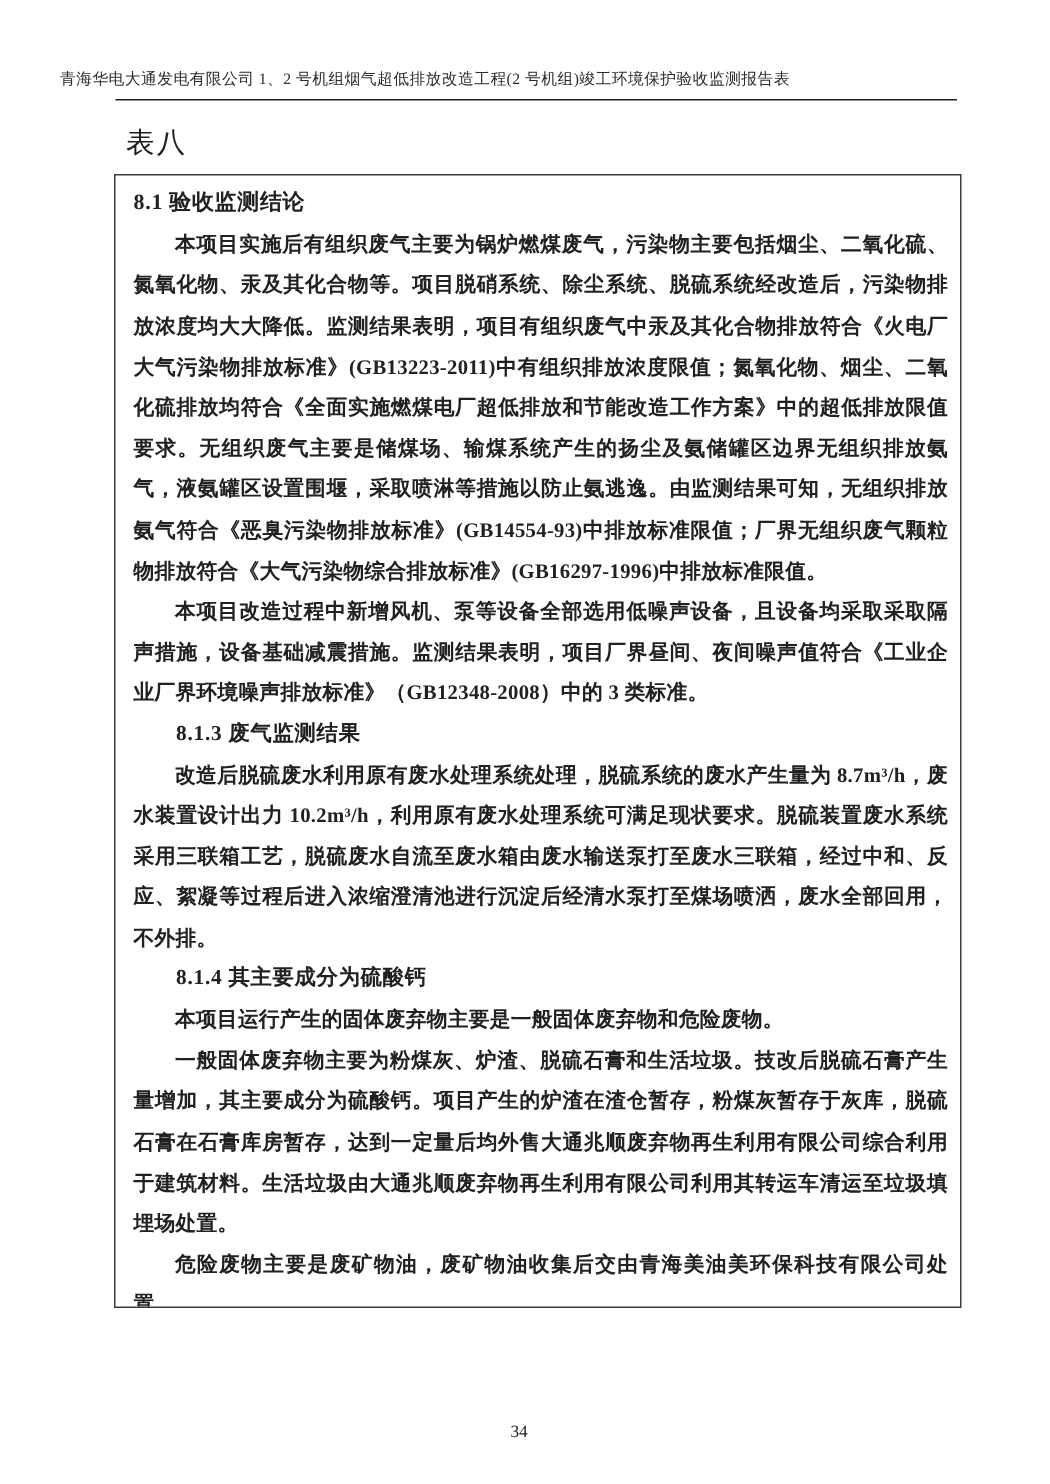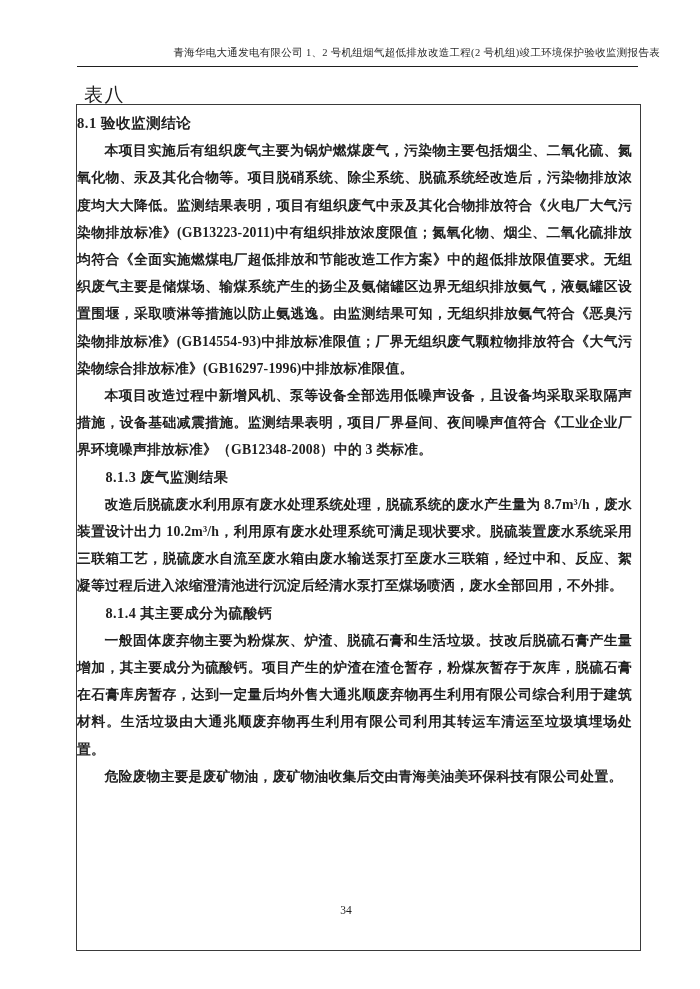--- a/index.html
+++ b/index.html
@@ -14,21 +14,21 @@
     background: #ffffff;
     font-family: "Liberation Serif", "DejaVu Serif", serif;
     color: #212121;
     overflow: hidden;
   }
   .doc-header {
     position: absolute;
     top: 46px;
     left: 40px;
     width: 620px;
-    text-align: right;
+    text-align: left;
     font-size: 10.5px;
     letter-spacing: 0.3px;
     color: #2b2b2b;
     white-space: nowrap;
   }
   .header-rule {
     position: absolute;
     top: 66px;
     left: 77px;
     width: 561px;
@@ -41,26 +41,26 @@
     top: 82px;
     left: 84px;
     font-size: 19px;
     letter-spacing: 1.5px;
     color: #1d1d1d;
     text-align: right;
   }
   .content-box {
     position: absolute;
     left: 76px;
-    top: 104px;
+    top: 116px;
     width: 565px;
-    height: 847px;
+    height: 756px;
     box-sizing: border-box;
     border: 1.8px solid #3a3a3a;
-    padding: 5px 8px 0 0;
+    padding: 5px 8px 0 12px;
     font-size: 13.8px;
     line-height: 27.2px;
     text-align: justify;
     overflow: hidden;
   }
   .section-title {
     font-weight: bold;
     font-size: 14.6px;
     letter-spacing: 0.5px;
   }
@@ -72,21 +72,21 @@
   }
   .para {
     margin: 0;
     text-indent: 2em;
     text-justify: inter-ideograph;
     letter-spacing: 0.2px;
     font-weight: bold;
   }
   .page-number {
     position: absolute;
-    top: 904px;
+    top: 949px;
     left: 0;
     width: 692px;
     text-align: center;
     font-size: 11.5px;
     color: #1d1d1d;
   }
 </style>
 </head>
 <body>
 
@@ -103,20 +103,21 @@
     <div class="section-title">8.1  验收监测结论</div>
 
     <p class="para">本项目实施后有组织废气主要为锅炉燃煤废气，污染物主要包括烟尘、二氧化硫、氮氧化物、汞及其化合物等。项目脱硝系统、除尘系统、脱硫系统经改造后，污染物排放浓度均大大降低。监测结果表明，项目有组织废气中汞及其化合物排放符合《火电厂大气污染物排放标准》(GB13223-2011)中有组织排放浓度限值；氮氧化物、烟尘、二氧化硫排放均符合《全面实施燃煤电厂超低排放和节能改造工作方案》中的超低排放限值要求。无组织废气主要是储煤场、输煤系统产生的扬尘及氨储罐区边界无组织排放氨气，液氨罐区设置围堰，采取喷淋等措施以防止氨逃逸。由监测结果可知，无组织排放氨气符合《恶臭污染物排放标准》(GB14554-93)中排放标准限值；厂界无组织废气颗粒物排放符合《大气污染物综合排放标准》(GB16297-1996)中排放标准限值。</p>
 
     <p class="para">本项目改造过程中新增风机、泵等设备全部选用低噪声设备，且设备均采取采取隔声措施，设备基础减震措施。监测结果表明，项目厂界昼间、夜间噪声值符合《工业企业厂界环境噪声排放标准》（GB12348-2008）中的 3 类标准。</p>
 
     <div class="sub-title">8.1.3  废气监测结果</div>
     <p class="para">改造后脱硫废水利用原有废水处理系统处理，脱硫系统的废水产生量为 8.7m³/h，废水装置设计出力 10.2m³/h，利用原有废水处理系统可满足现状要求。脱硫装置废水系统采用三联箱工艺，脱硫废水自流至废水箱由废水输送泵打至废水三联箱，经过中和、反应、絮凝等过程后进入浓缩澄清池进行沉淀后经清水泵打至煤场喷洒，废水全部回用，不外排。</p>
 
     <div class="sub-title">8.1.4  其主要成分为硫酸钙</div>
+    <p class="para">本项目运行产生的固体废弃物主要是一般固体废弃物和危险废物。</p>
     <p class="para">一般固体废弃物主要为粉煤灰、炉渣、脱硫石膏和生活垃圾。技改后脱硫石膏产生量增加，其主要成分为硫酸钙。项目产生的炉渣在渣仓暂存，粉煤灰暂存于灰库，脱硫石膏在石膏库房暂存，达到一定量后均外售大通兆顺废弃物再生利用有限公司综合利用于建筑材料。生活垃圾由大通兆顺废弃物再生利用有限公司利用其转运车清运至垃圾填埋场处置。</p>
     <p class="para">危险废物主要是废矿物油，废矿物油收集后交由青海美油美环保科技有限公司处置。</p>
 
   </div>
 
   <div class="page-number">34</div>
 
 </div>
 
 </body></html>

